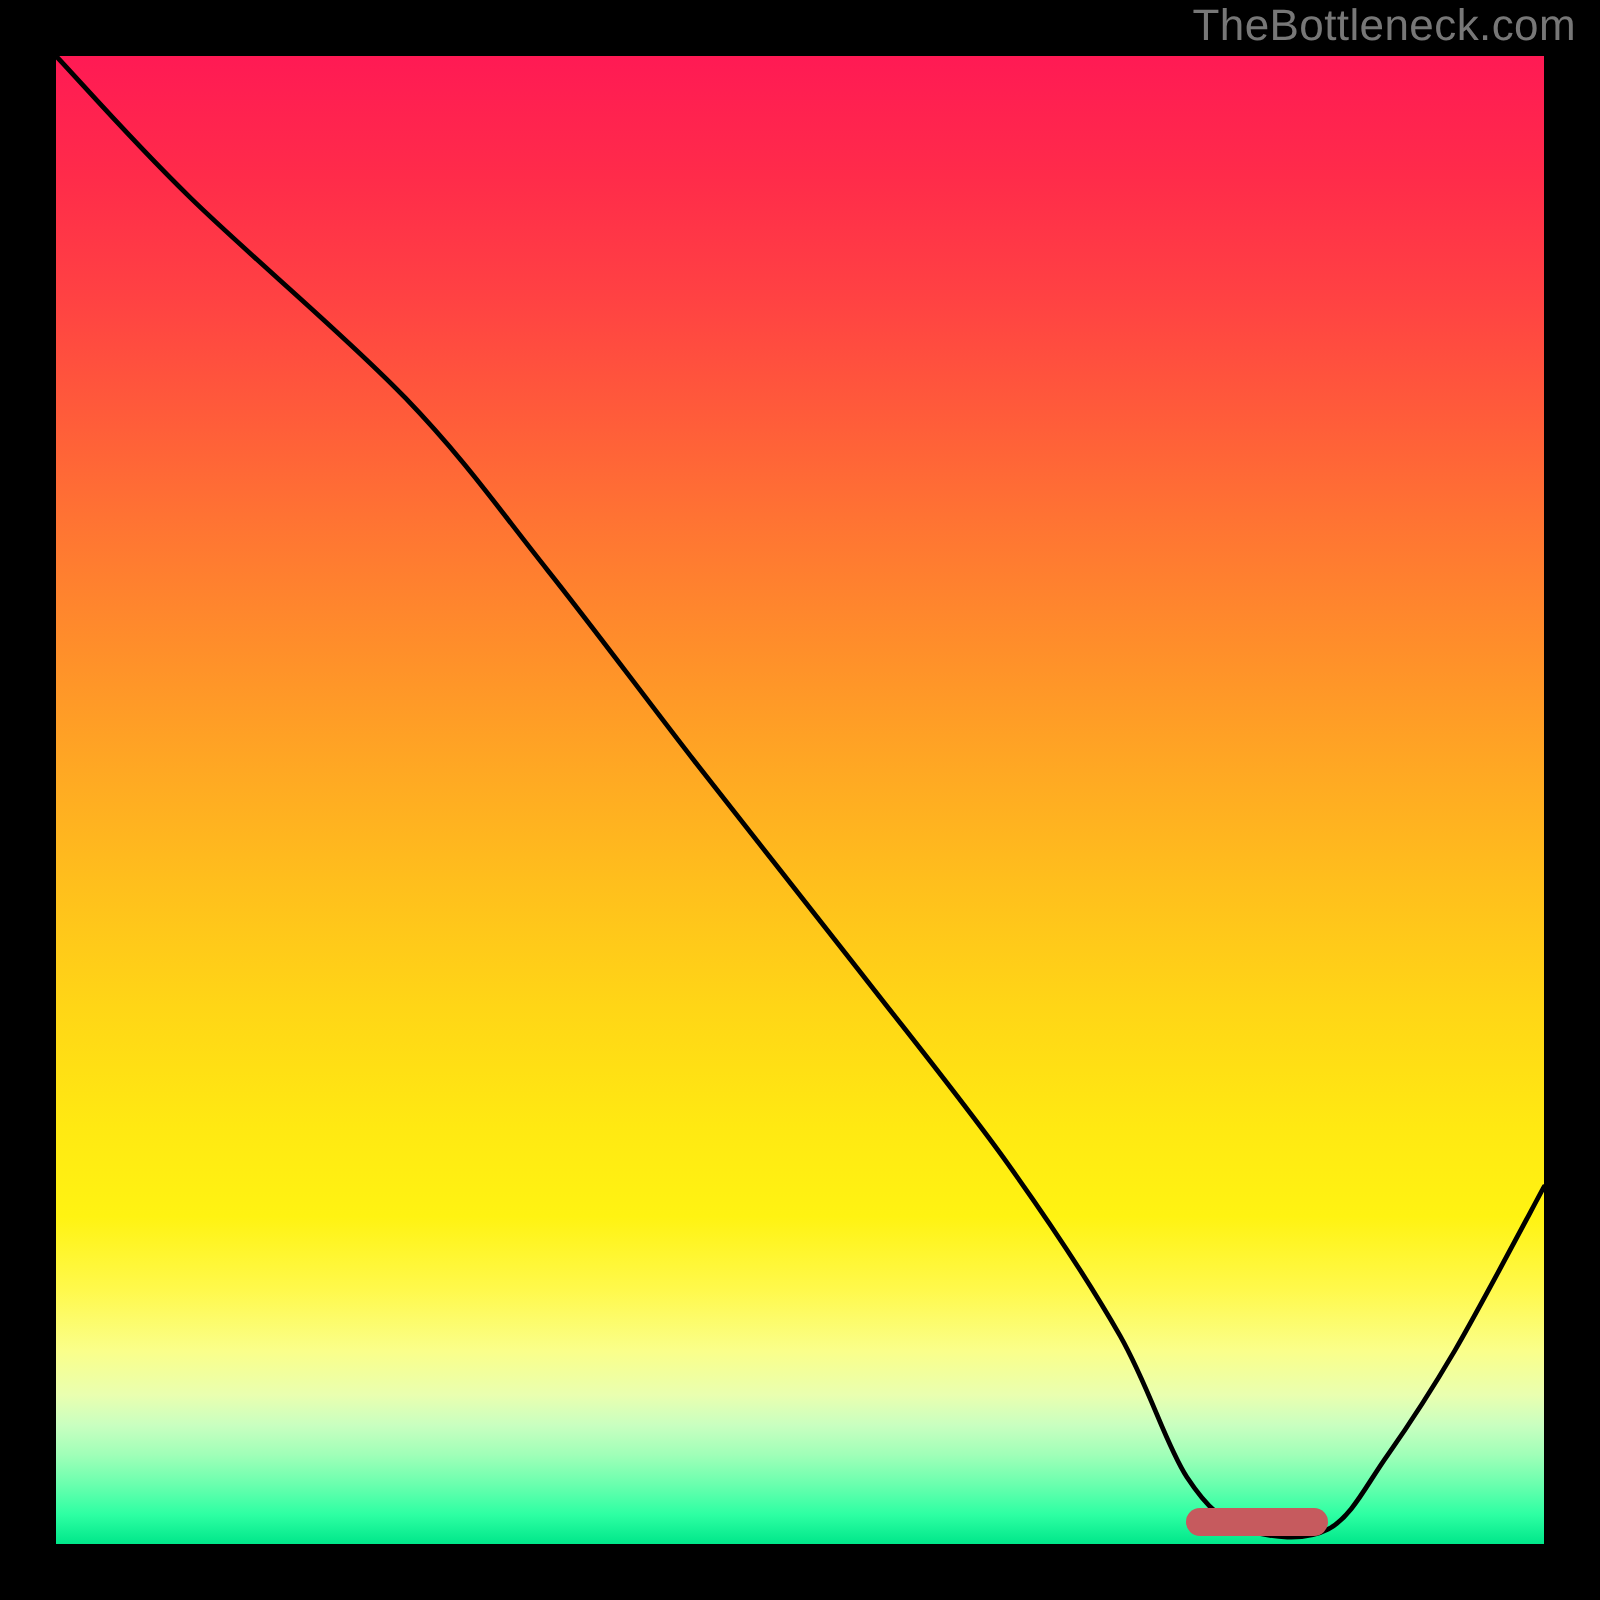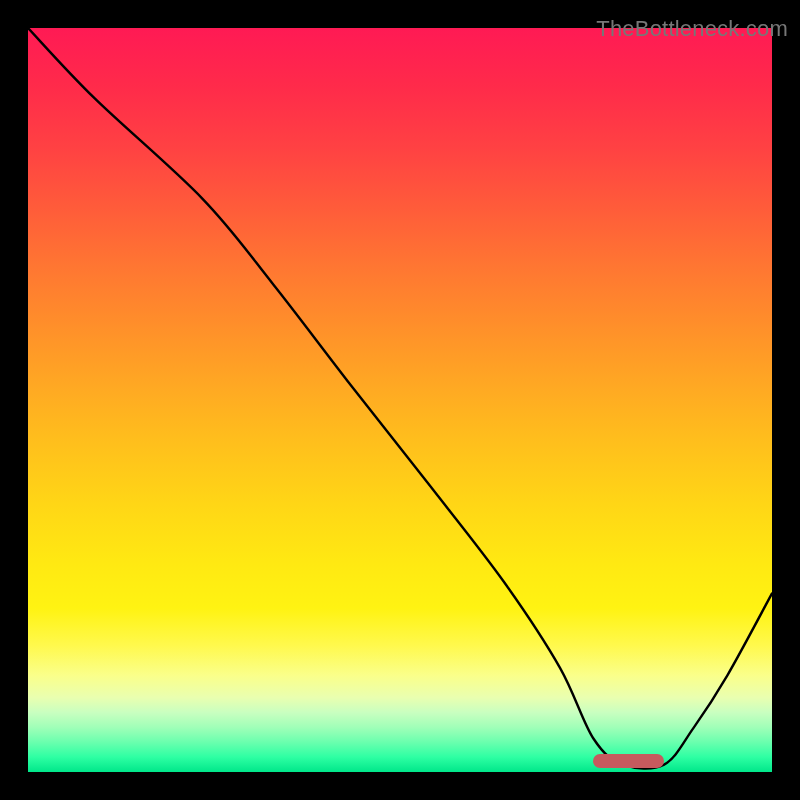--- a/index.html
+++ b/index.html
@@ -57,21 +57,21 @@
     inset: 0;
   }
   .marker {
     position: absolute;
     height: 14px;
     border-radius: 7px;
     background: #c65a5e;
   }
   .watermark {
     position: absolute;
-    top: 16px;
+    top: 0;
     right: 12px;
     color: #777;
     font-size: 22px;
     font-weight: 500;
     letter-spacing: 0.2px;
   }
 </style>
 </head>
 <body>
 

